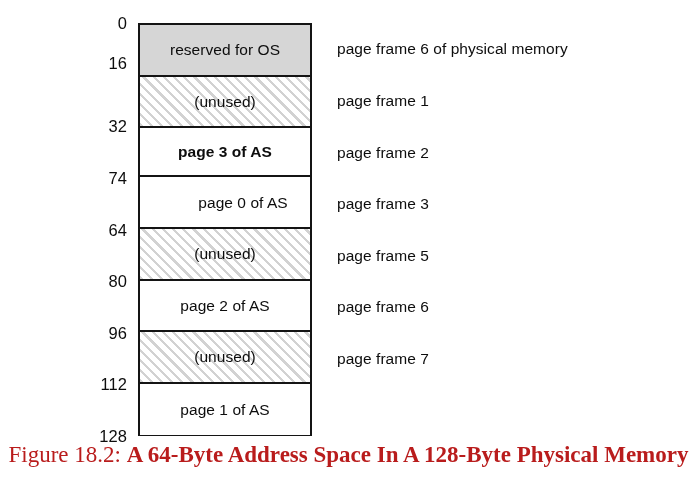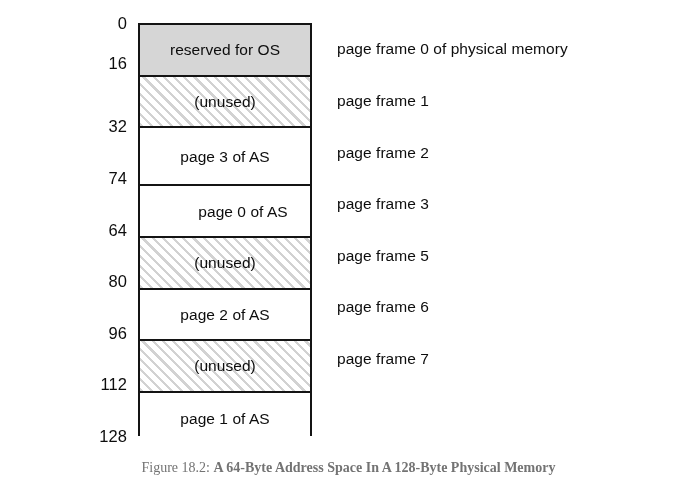--- a/index.html
+++ b/index.html
@@ -110,27 +110,27 @@
     line-height: 17px;
     letter-spacing: 0.05px;
     color: #0d0d0d;
     white-space: nowrap;
   }
 
   
   .caption {
     position: absolute;
     left: 0;
-    top: 455px;
+    top: 442px;
     width: 697px;
     text-align: center;
     font-family: "Liberation Serif", serif;
-    font-size: 14px;
+    font-size: 23px;
     line-height: 26px;
-    color: #737373;
+    color: #b91c1c;
     white-space: nowrap;
   }
   .caption-prefix { font-weight: 400; }
   .caption-title  { font-weight: 700; }
 </style>
 </head>
 <body>
 
 <div id="figure-root">
 
@@ -146,21 +146,21 @@
       <div class="tick-label" style="top: 428px;">128</div>
     </div>
 
   <div class="memory-box">
       <div class="frame-row fill-gray" style="height: 51.625px;">
         <span class="frame-label">reserved for OS</span>
       </div>
       <div class="frame-row fill-hatch" style="height: 51.625px;">
         <span class="frame-label">(unused)</span>
       </div>
-      <div class="frame-row" style="height: 58px;">
+      <div class="frame-row" style="height: 49px; font-weight: bold;">
         <span class="frame-label">page 3 of AS</span>
       </div>
       <div class="frame-row" style="height: 51.625px; padding-left: 36px;">
         <span class="frame-label">page 0 of AS</span>
       </div>
       <div class="frame-row fill-hatch" style="height: 51.625px;">
         <span class="frame-label">(unused)</span>
       </div>
       <div class="frame-row" style="height: 51.625px;">
         <span class="frame-label">page 2 of AS</span>
@@ -168,21 +168,21 @@
       <div class="frame-row fill-hatch" style="height: 51.625px;">
         <span class="frame-label">(unused)</span>
       </div>
       <div class="frame-row" style="height: 51.625px;">
         <span class="frame-label">page 1 of AS</span>
       </div>
     </div>
 
   <div class="annotation-column">
       <div class="annotation-row" style="height: 51.625px;">
-        <span class="annotation-text">page frame 0 of physical memory</span>
+        <span class="annotation-text">page frame 6 of physical memory</span>
       </div>
       <div class="annotation-row" style="height: 51.625px;">
         <span class="annotation-text">page frame 1</span>
       </div>
       <div class="annotation-row" style="height: 51.625px;">
         <span class="annotation-text">page frame 2</span>
       </div>
       <div class="annotation-row" style="height: 51.625px;">
         <span class="annotation-text">page frame 3</span>
       </div>

